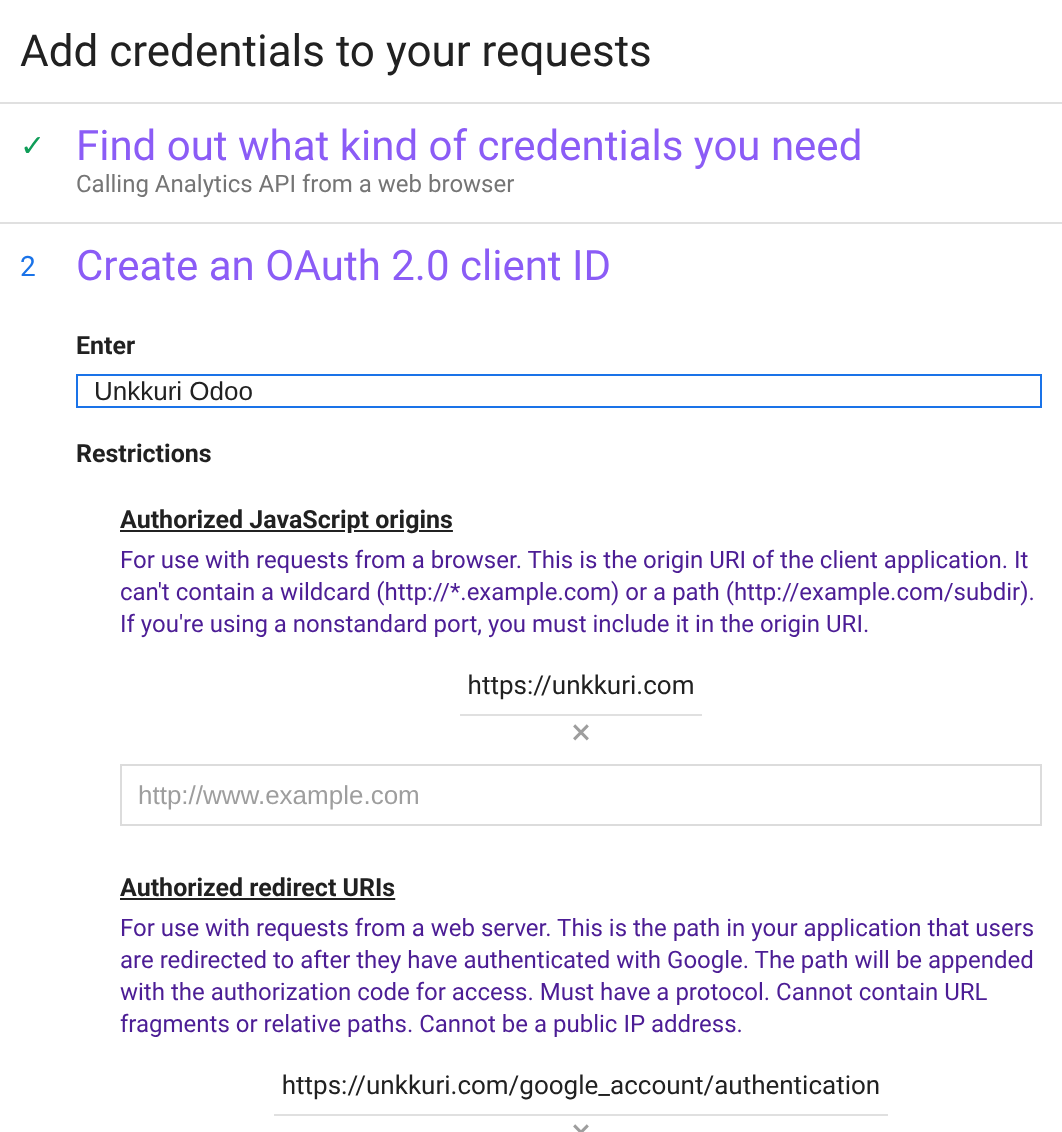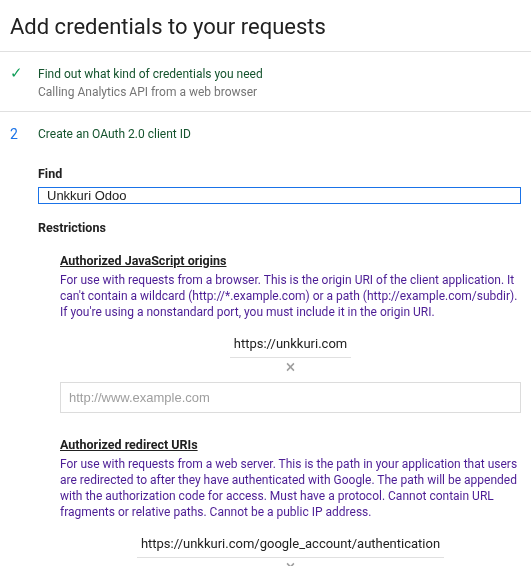--- a/index.html
+++ b/index.html
@@ -37,22 +37,22 @@
     }
     .step-num {
       color: #1a73e8;
       font-size: 14px;
       width: 18px;
       flex-shrink: 0;
       line-height: 20px;
     }
     .step-content { flex: 1; }
     .step-title {
-      font-size: 12px;
-      color: #14532d;
+      font-size: 21px;
+      color: #8b5cf6;
       font-weight: 400;
       line-height: 20px;
     }
     .step-sub {
       font-size: 12px;
       color: #757575;
       margin-top: 1px;
     }
     .section { padding: 10px 10px 16px 38px; }
     .label {
@@ -142,21 +142,21 @@
 <div class="step">
   <div class="step-row">
     <span class="step-num">2</span>
     <div class="step-content">
       <div class="step-title">Create an OAuth 2.0 client ID</div>
     </div>
   </div>
 </div>
 
 <div class="section">
-  <div class="label">Find</div>
+  <div class="label">Enter</div>
   <input type="text" class="name-input" value="Unkkuri Odoo" style="">
 
   <div class="restrictions-block">
     <div class="label">Restrictions</div>
   </div>
 
   <div class="indent-block">
     <div class="sub-heading">Authorized JavaScript origins</div>
     <div class="sub-desc">For use with requests from a browser. This is the origin URI of the client application. It can't contain a wildcard (http://*.example.com) or a path (http://example.com/subdir). If you're using a nonstandard port, you must include it in the origin URI.</div>
     <div class="uri-row">

